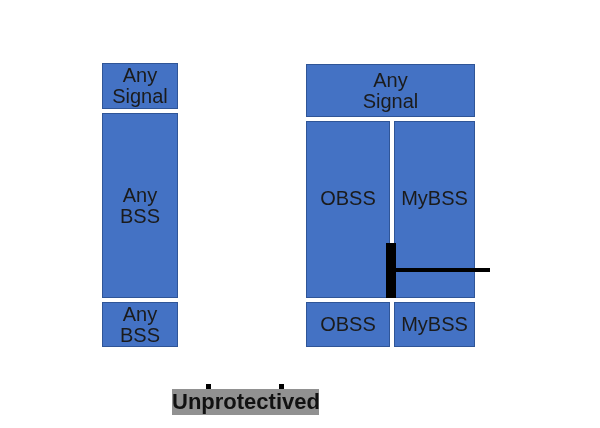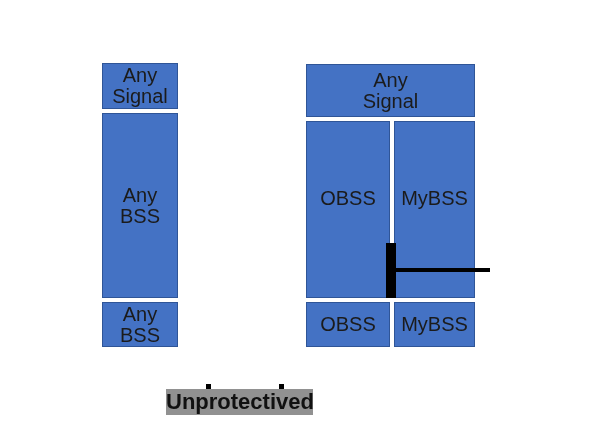--- a/index.html
+++ b/index.html
@@ -59,21 +59,21 @@
   .pointer-line {
     position: absolute;
     left: 394px; top: 268px;
     width: 206px; height: 4px;
     background: var(--bar, #000000);
     z-index: 2;
   }
   
   .caption {
     position: absolute;
-    left: 166px; top: 389px;
+    left: 172px; top: 389px;
     width: 147px; height: 26px;
     background: var(--label_bg, #919191);
     color: var(--label_text, #111111);
     font-size: 22px;
     font-weight: bold;
     line-height: 26px;
     text-align: center;
     z-index: 2;
   }
   .tick {

